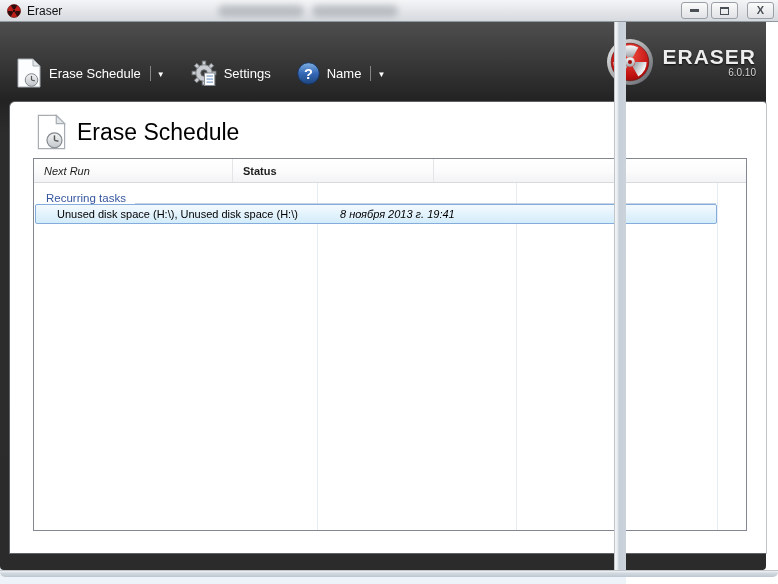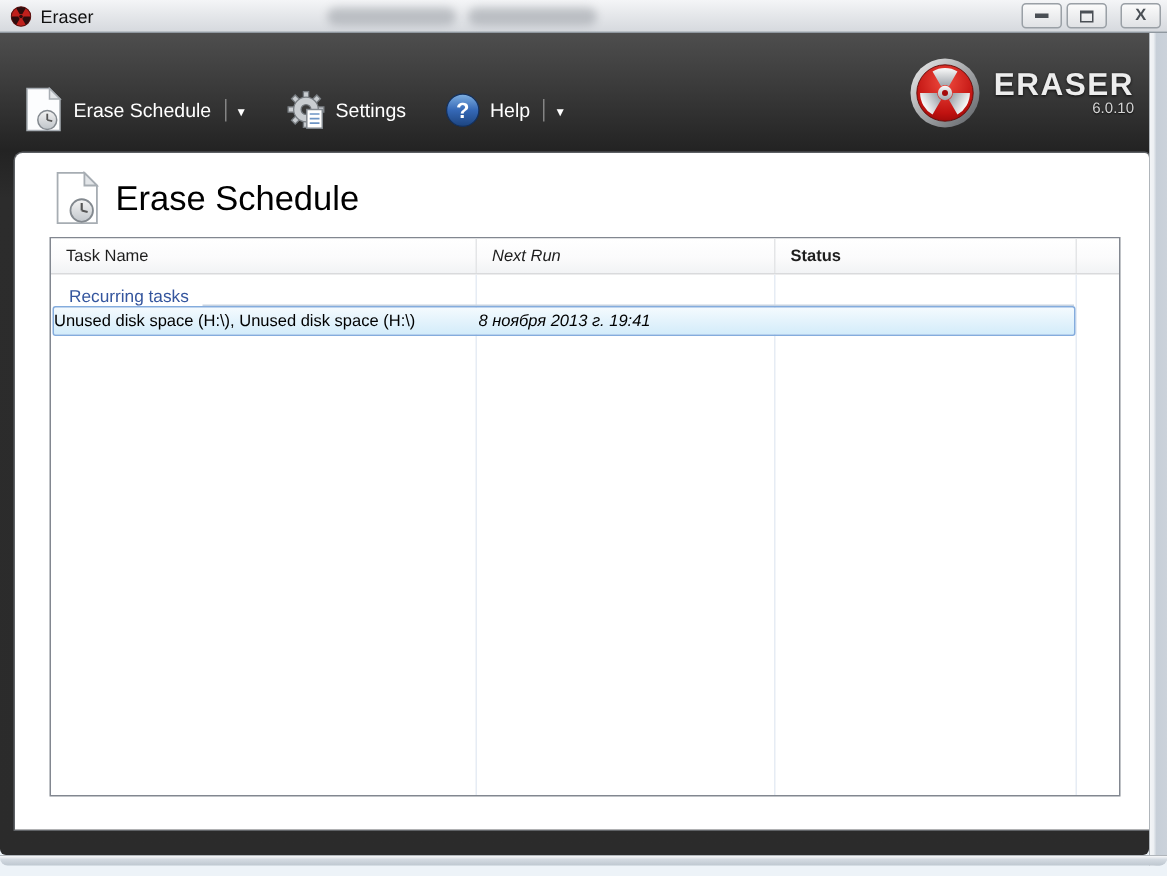--- a/index.html
+++ b/index.html
@@ -1,18 +1,18 @@
 <!DOCTYPE html>
 <html><head>
 <meta charset="utf-8">
 <style>
   * { box-sizing: border-box; margin: 0; padding: 0; }
   html,body { width: 778px; height: 584px; overflow: hidden;
     font-family: "Liberation Sans", "DejaVu Sans", sans-serif; }
-  .screen { position: relative; width: 778px; height: 584px; background: #EDF3F8; }
+  .screen { position: relative; width: 626px; height: 584px; background: #EDF3F8; }
 
   
   .titlebar { position: absolute; left:0; top:0; width:778px; height:22px;
     background: linear-gradient(180deg,#F4F5F7 0%,#E6E8EB 45%,#D6D9DE 100%);
     border-bottom: 1px solid #9098A0; display:flex; align-items:center; }
   .app-icon { margin:0 6px 0 7px; display:flex; }
   .win-title { font-size:12px; color:#111; }
   .redacted { position:absolute; left:218px; top:5px; width:180px; height:12px; display:flex; gap:8px; }
   .redacted i { display:block; flex:1; background:#8a8f96; opacity:.45; border-radius:6px; filter: blur(3px); }
   .winbtns { position:absolute; right:4px; top:2px; display:flex; gap:3px; }
@@ -65,21 +65,21 @@
   .c1 { width:284px; } .c2 { width:199px;font-style:italic; } .c3 { width:201px;font-weight:bold; } .c4 { flex:1; border-right:none; }
   .tbody { position:relative; height:347px; }
   .vline { position:absolute; top:0; bottom:0; width:1px; background:#E6ECF4; }
   .v1 { left:283px; } .v2 { left:482px; } .v3 { left:683px; }
   .group-row { position:relative; display:flex; align-items:flex-end; height:21px; padding-left:12px; cursor:default; }
   .group-label { color:#35569E; font-size:11.5px; white-space:nowrap; }
   .group-rule { flex:1; height:1px; background:#C7D3E2; margin:1px 30px 0 9px; }
   .task-row { position:relative; display:flex; align-items:center; height:20px;
     width:682px; margin-left:1px; border:1px solid #84ACDD; border-radius:2px;
     background: linear-gradient(180deg,#F4FAFE 0%,#E4F3FC 48%,#D3ECFA 100%); cursor:pointer; color:#000; }
-  .td { padding-left:0; overflow:hidden; white-space:nowrap; }
+  .td { padding-left:21px; overflow:hidden; white-space:nowrap; }
   .td.c1 { width:283px; } .td.c2 { width:199px; } .td.c3 { width:199px; }
 
   svg { display:block; }
 </style>
 </head>
 <body>
 
 <div class="screen">
   <div>
 
@@ -172,21 +172,21 @@
                   <linearGradient id="hb1" x1="0" y1="0" x2="0" y2="1">
                 <stop offset="0" stop-color="#7FB0E2"></stop>
                     <stop offset="0.5" stop-color="#3568B6"></stop>
                 <stop offset="1" stop-color="#1C447F"></stop>
                   </linearGradient>
                 </defs>
               <circle r="10.3" fill="url(#hb1)" stroke="#14305C" stroke-width="0.8"></circle>
               <text x="0" y="5" text-anchor="middle" font-size="14" font-weight="bold" fill="#FFFFFF" font-family="Liberation Sans, sans-serif">?</text>
             </svg>
           </span>
-          <span>Help</span>
+          <span>Name</span>
         </div>
         <span class="tb-sep"></span>
         <span class="tb-arrow">▼</span>
 
         <div class="brand">
           <span>
             <svg width="48" height="48" viewBox="-12 -12 24 24">
               <defs>
                 <linearGradient id="ring1" x1="0" y1="0" x2="1" y2="1">
                   <stop offset="0" stop-color="#F0F0F0"></stop>
@@ -235,21 +235,20 @@
               <circle cx="15.5" cy="22" r="6.3" fill="url(#ck2)" stroke="#83898F"></circle>
               <line x1="15.5" y1="22" x2="15.5" y2="17.8" stroke="#555" stroke-width="1.2"></line>
               <line x1="15.5" y1="22" x2="18.8" y2="22.8" stroke="#555" stroke-width="1.2"></line>
             </svg>
           </span>
           <h1 class="page-title">Erase Schedule</h1>
         </div>
 
         <div class="tasklist">
           <div class="thead">
-            <div class="th c1">Task Name</div>
             <div class="th c2">Next Run</div>
             <div class="th c3">Status</div>
             <div class="th c4"></div>
           </div>
           <div class="tbody">
             <div class="vline v1"></div>
             <div class="vline v2"></div>
             <div class="vline v3"></div>
 
             <div class="group-row">

